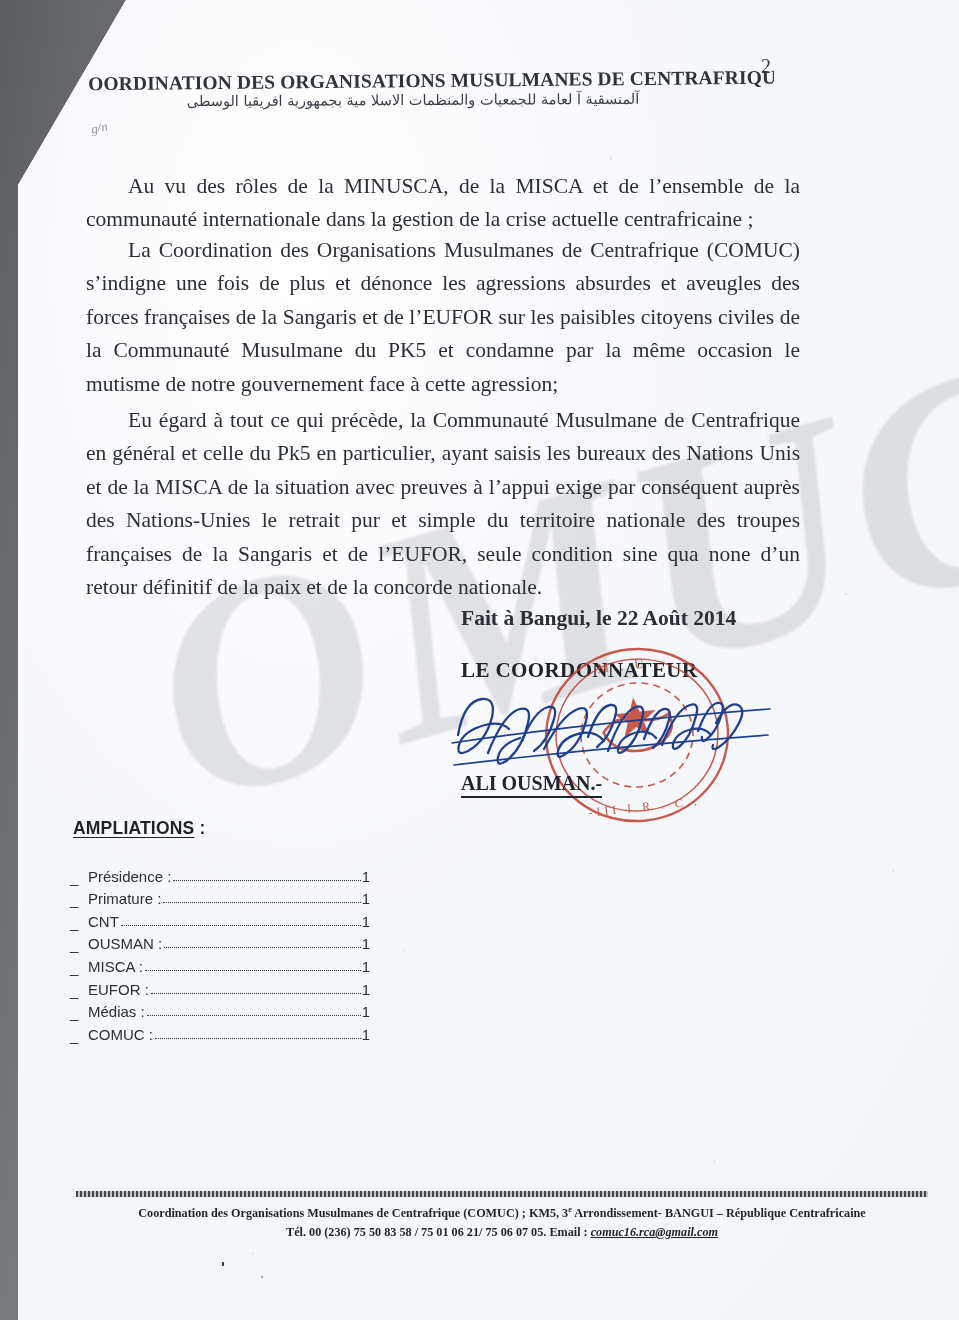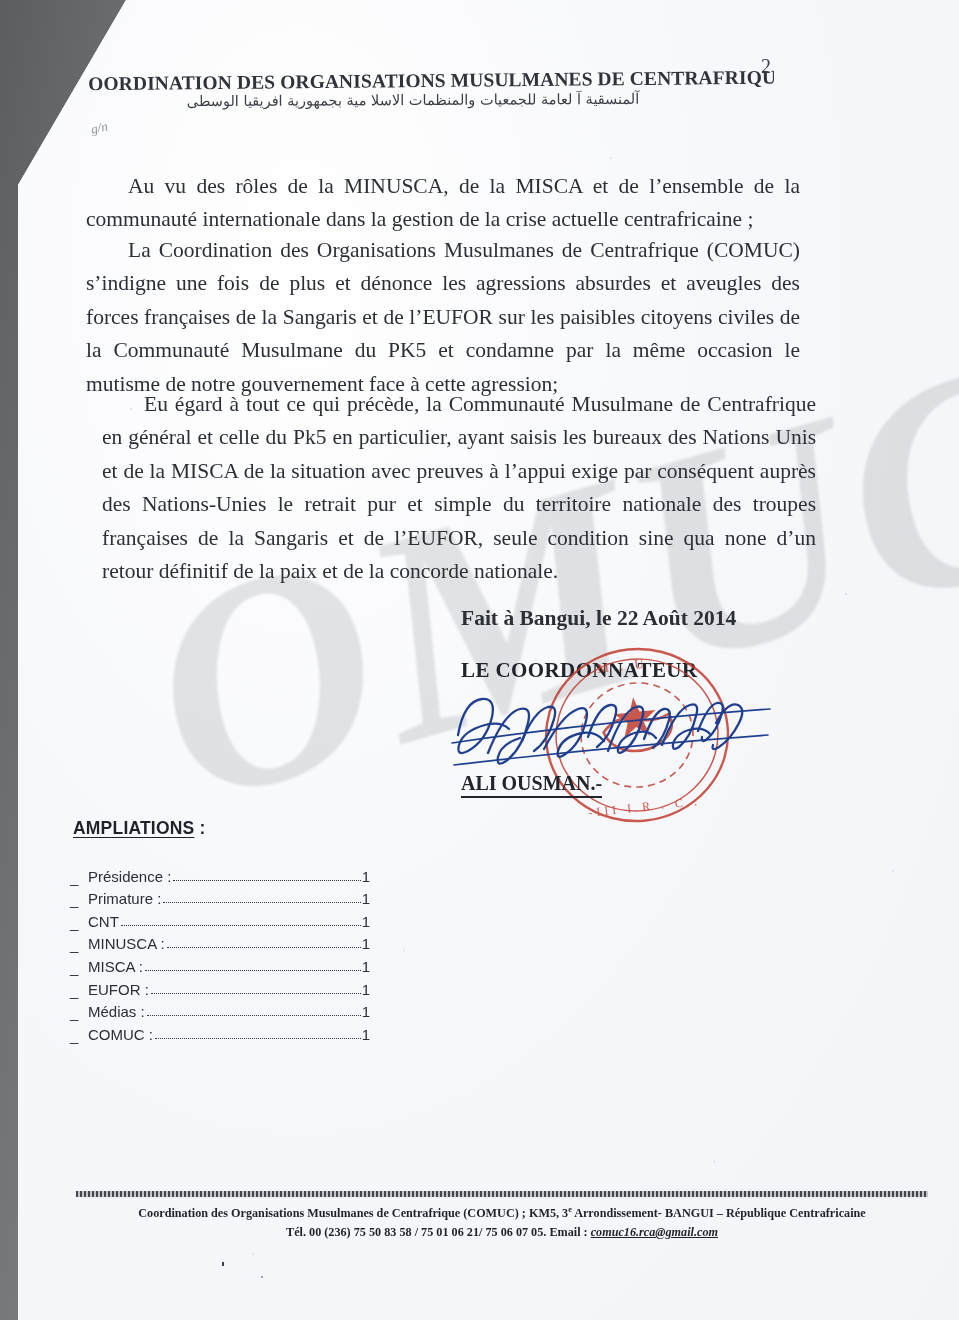--- a/index.html
+++ b/index.html
@@ -121,21 +121,21 @@
     font-size: 21.5px;
     line-height: 33.5px;
     color: #2b2f36;
     text-align: justify;
     text-justify: inter-word;
     text-indent: 42px;
   }
   .para:last-of-type { text-align: justify; }
   #p1 { left: 68px; top: 148px; width: 714px; }
   #p2 { left: 68px; top: 212px; width: 714px; }
-  #p3 { left: 68px; top: 366px; width: 714px; margin-left: 16px; }
+  #p3 { left: 68px; top: 382px; width: 714px; }
 
   
   #dateline {
     position:absolute; left:443px; top:606px;
     font-family:"Liberation Serif",serif;
     font-size:21.5px; color:#2b2f36;
     white-space:nowrap;
     font-weight:bold;
   }
   #coord-title {
@@ -305,21 +305,21 @@
         <span class="ampl-count">1</span>
       </div>
       <div class="ampl-row">
         <span class="ampl-dash">_</span>
         <span class="ampl-label">CNT</span>
         <span class="ampl-dots"></span>
         <span class="ampl-count">1</span>
       </div>
       <div class="ampl-row">
         <span class="ampl-dash">_</span>
-        <span class="ampl-label">MINUSCA : </span>
+        <span class="ampl-label">OUSMAN : </span>
         <span class="ampl-dots"></span>
         <span class="ampl-count">1</span>
       </div>
       <div class="ampl-row">
         <span class="ampl-dash">_</span>
         <span class="ampl-label">MISCA :</span>
         <span class="ampl-dots"></span>
         <span class="ampl-count">1</span>
       </div>
       <div class="ampl-row">

